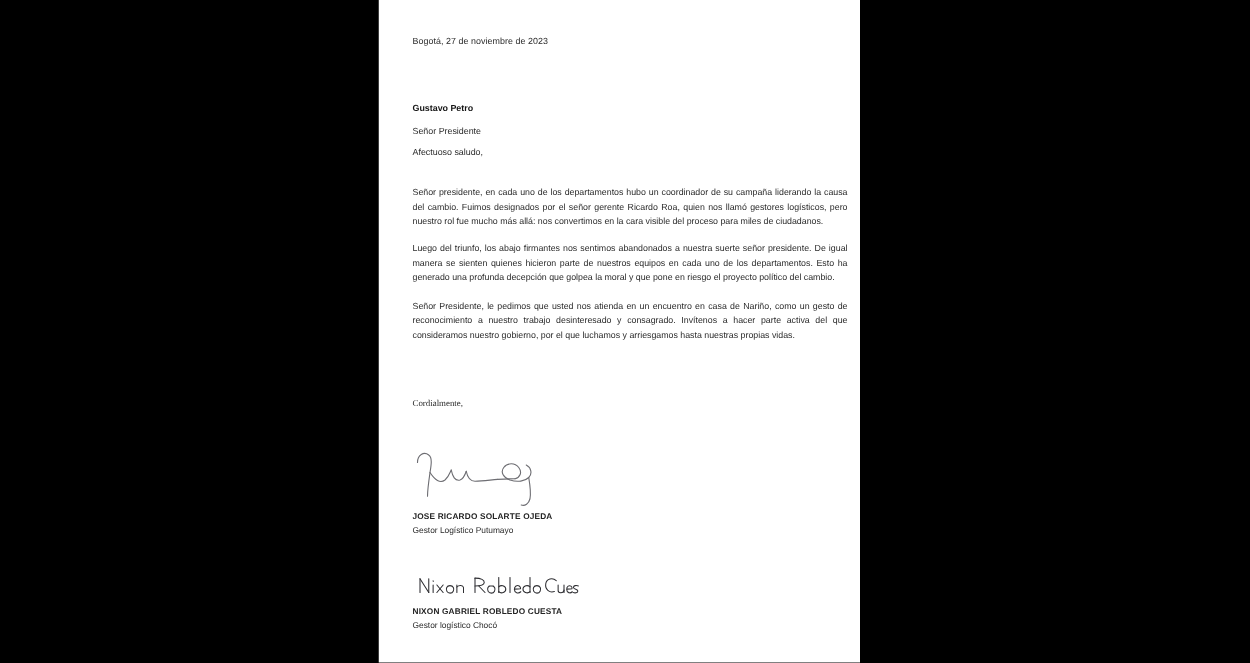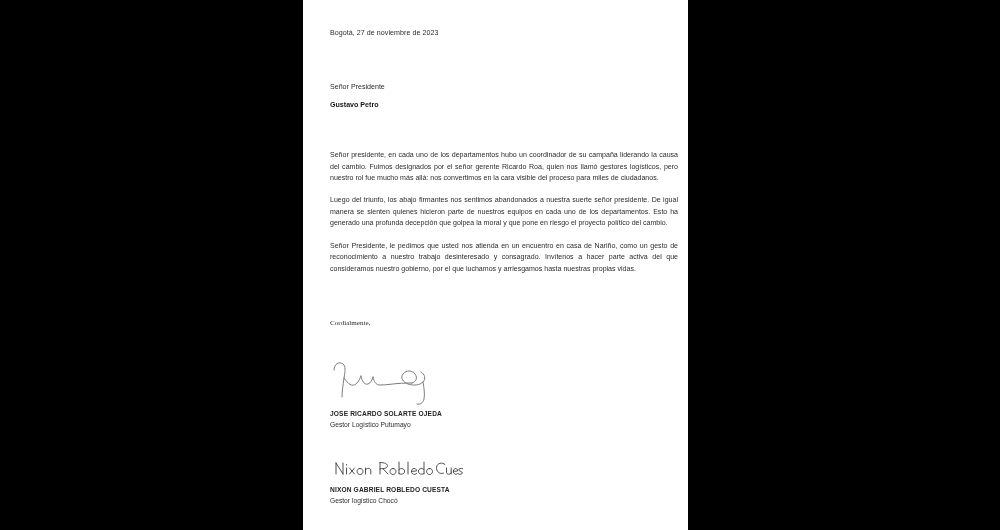--- a/index.html
+++ b/index.html
@@ -152,22 +152,23 @@
 
   <div class="letterbox left"></div>
   <div class="letterbox right"></div>
 
   <div id="page">
     <div class="doc-body">
 
       <div class="line-date">Bogotá, 27 de noviembre de 2023</div>
 
       <div class="addressee">
+        <div class="l bold">Gustavo Petro</div>
         <div class="l">Señor Presidente</div>
-        <div class="l bold">Gustavo Petro</div>
+        <div class="l">Afectuoso saludo,</div>
       </div>
 
       <div class="paragraphs">
         <p class="para">Señor presidente, en cada uno de los departamentos hubo un coordinador de su campaña liderando la causa del cambio. Fuimos designados por el señor gerente Ricardo Roa, quien nos llamó gestores logísticos, pero nuestro rol fue mucho más allá: nos convertimos en la cara visible del proceso para miles de ciudadanos.</p>
         <p class="para">Luego del triunfo, los abajo firmantes nos sentimos abandonados a nuestra suerte señor presidente. De igual manera se sienten quienes hicieron parte de nuestros equipos en cada uno de los departamentos. Esto ha generado una profunda decepción que golpea la moral y que pone en riesgo el proyecto político del cambio.</p>
         <p class="para">Señor Presidente, le pedimos que usted nos atienda en un encuentro en casa de Nariño, como un gesto de reconocimiento a nuestro trabajo desinteresado y consagrado. Invítenos a hacer parte activa del que consideramos nuestro gobierno, por el que luchamos y arriesgamos hasta nuestras propias vidas.</p>
       </div>
 
       <div class="closing">Cordialmente,</div>
 

